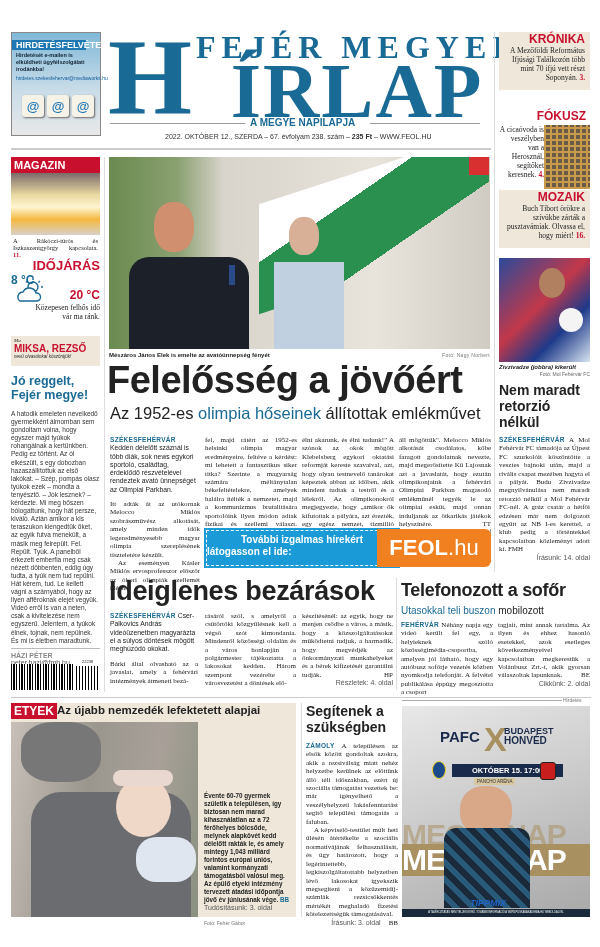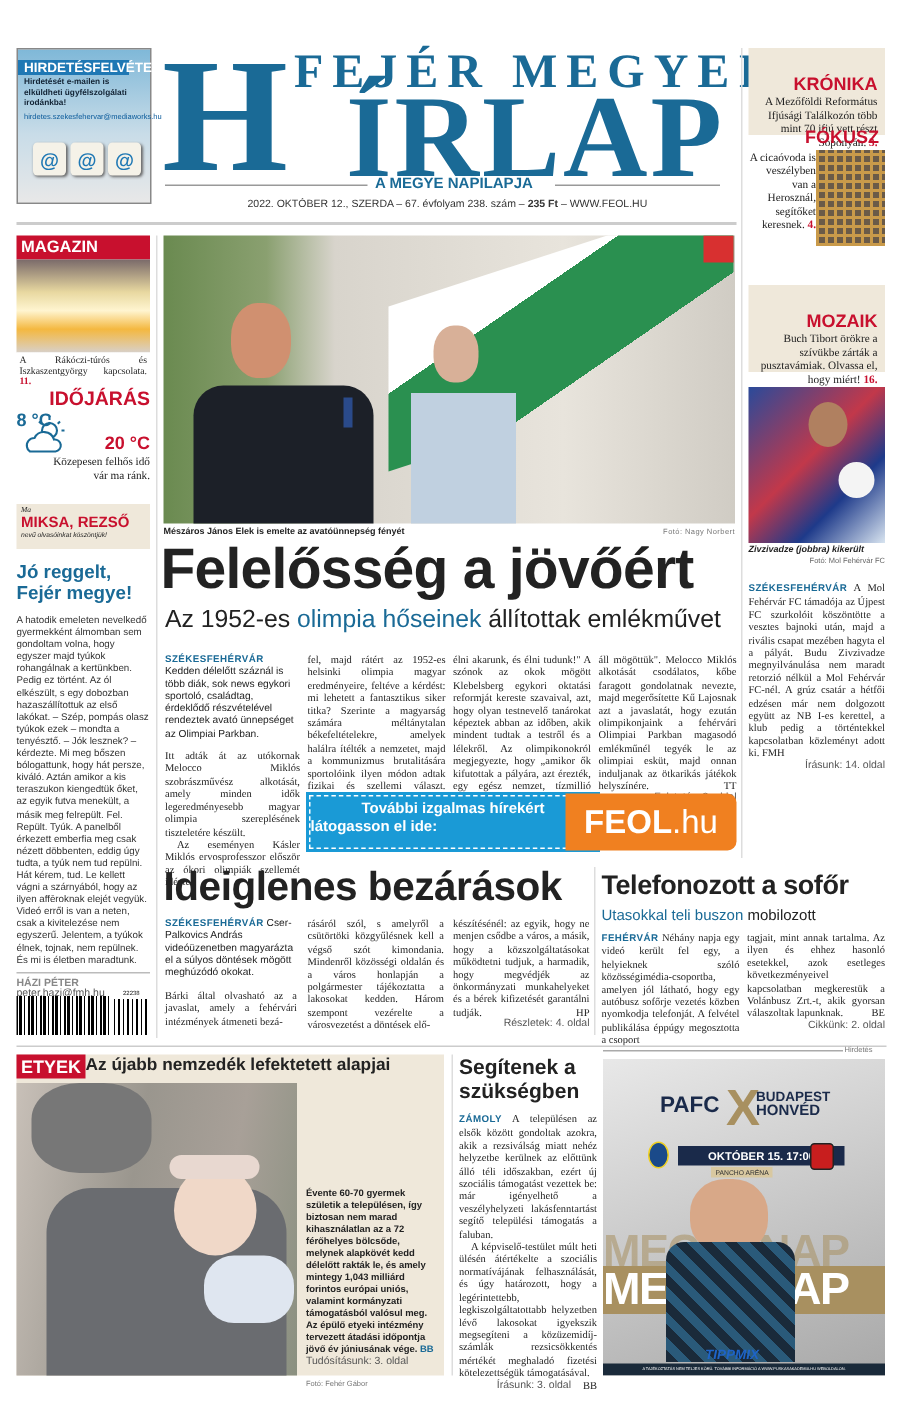--- a/index.html
+++ b/index.html
@@ -16,21 +16,21 @@
 .hr{position:absolute;height:1px;background:#bbb}
 .cont{text-align:right;font-family:"Liberation Sans",sans-serif;font-size:7px;color:#555}
 
 #ad-box{left:11px;top:32px;width:90px;height:104px;border:1px solid #888;background:linear-gradient(#7fb8d8,#c8dce8 55%,#e8e8e8)}
 #ad-box .t{background:#1f78b4;color:#fff;font-weight:bold;font-size:9px;padding:0 4px;margin-top:7px;margin-right:14px;font-family:"Liberation Sans",sans-serif}
 #ad-box .s{font-size:5.5px;color:#123;padding:2px 4px;font-family:"Liberation Sans",sans-serif;line-height:7px;font-weight:bold}
 #ad-box .u{font-size:5px;color:#0a5a9a;padding:0 4px;font-family:"Liberation Sans",sans-serif}
 .dice{display:flex;gap:3px;margin:14px 0 0 10px}
 .dice span{width:22px;height:22px;background:#f5f2e8;border-radius:3px;display:flex;align-items:center;justify-content:center;color:#1f78b4;font-weight:bold;font-size:13px;font-family:"Liberation Sans",sans-serif;box-shadow:1px 1px 2px #666}
 
-.side-box{background:#efe8da;padding:17px 5px}
+.side-box{background:#efe8da;padding:0 5px}
 .side-h{font-family:"Liberation Sans",sans-serif;font-weight:bold;color:#c8102e;font-size:12px;text-align:right}
 .side-t{font-size:7.5px;text-align:right;line-height:9px}
 </style>
 </head>
 <body>
 
 <div class="abs" id="ad-box">
   <div class="t">HIRDETÉSFELVÉTEL</div>
   <div class="s">Hirdetését e-mailen is elküldheti ügyfélszolgálati irodánkba!</div>
   <div class="u">hirdetes.szekesfehervar@mediaworks.hu</div>
@@ -52,38 +52,39 @@
   <span>2022. OKTÓBER 12., SZERDA – 67. évfolyam 238. szám –</span>
   <b>235 Ft</b>
   <span>– WWW.FEOL.HU</span>
 </div>
 <div class="hr" style="left:11px;top:148px;width:480px;height:2px;background:#ccc"></div>
 
 <div class="abs side-box" style="left:499px;top:32px;width:91px;height:58px">
   <div class="side-h">KRÓNIKA</div>
   <div class="side-t"><span>A Mezőföldi Református Ifjúsági Találkozón több mint 70 ifjú vett részt Soponyán.</span> <b class="red">3.</b></div>
 </div>
-<div class="abs" style="left:499px;top:84px;width:91px">
+<div class="abs" style="left:499px;top:109px;width:91px">
   <div class="side-h" style="margin-right:4px">FÓKUSZ</div>
   <div style="display:flex;margin-top:2px">
     <div class="side-t" style="width:45px;padding-right:0"><span>A cicaóvoda is veszélyben van a Herosznál, segítőket keresnek.</span> <b class="red">4.</b></div>
     <div style="width:46px;height:64px;background:repeating-linear-gradient(0deg,#c99a4a 0 2px,transparent 2px 6px),repeating-linear-gradient(90deg,#c99a4a 0 2px,#6a5a48 2px 6px)"></div>
   </div>
 </div>
 <div class="abs side-box" style="left:499px;top:190px;width:91px;height:58px">
   <div class="side-h">MOZAIK</div>
   <div class="side-t"><span>Buch Tibort örökre a szívükbe zárták a pusztavámiak. Olvassa el, hogy miért!</span> <b class="red">16.</b></div>
 </div>
 <div class="abs" style="left:499px;top:258px;width:91px;height:104px;background:linear-gradient(135deg,#2a4a9a 0%,#c2384a 45%,#1e3a8a 70%,#d8e4f0 100%)">
   <div style="position:absolute;left:40px;top:10px;width:26px;height:30px;border-radius:50%;background:#b08060"></div>
   <div style="position:absolute;left:60px;top:50px;width:24px;height:24px;border-radius:50%;background:#f4f4f4"></div>
 </div>
 <div class="abs" style="left:499px;top:364px;font-size:6px;font-weight:bold;font-style:italic;font-family:'Liberation Sans',sans-serif">Zivzivadze (jobbra) kikerült</div>
 <div class="abs" style="left:499px;top:371px;width:91px;text-align:right;font-size:5px;color:#666;font-family:'Liberation Sans',sans-serif">Fotó: Mol Fehérvár FC</div>
 <div class="abs" style="left:499px;top:382px;width:91px">
+  <div style="font-family:'Liberation Sans',sans-serif;font-weight:bold;font-size:14px;line-height:16px">Nem maradt retorzió nélkül</div>
   <p class="tj" style="margin-top:6px"><span class="lead">SZÉKESFEHÉRVÁR</span> <span>A Mol Fehérvár FC támadója az Újpest FC szurkolóit köszöntötte a vesztes bajnoki után, majd a rivális csapat mezében hagyta el a pályát. Budu Zivzivadze megnyilvánulása nem maradt retorzió nélkül a Mol Fehérvár FC-nél. A grúz csatár a hétfői edzésen már nem dolgozott együtt az NB I-es kerettel, a klub pedig a történtekkel kapcsolatban közleményt adott ki.</span> <span>FMH</span></p>
   <div class="cont">Írásunk: 14. oldal</div>
 </div>
 <div class="vr" style="left:494px;top:32px;height:540px;background:#ddd"></div>
 
 <div class="abs" style="left:11px;top:157px;width:89px;height:98px">
   <div style="background:#c8102e;color:#fff;font-weight:bold;font-size:11px;padding:2px 3px;font-family:'Liberation Sans',sans-serif">MAGAZIN</div>
   <div style="height:62px;background:linear-gradient(#7a6a6a 0,#e8d8a0 35%,#fff5d0 55%,#f4b840 75%,#d8d0c8 100%)"></div>
   <div style="background:#fff;font-size:6.5px;padding:2px;text-align:justify"><span>A Rákóczi-túrós és Iszkaszentgyörgy kapcsolata.</span> <b class="red">11.</b></div>
 </div>

